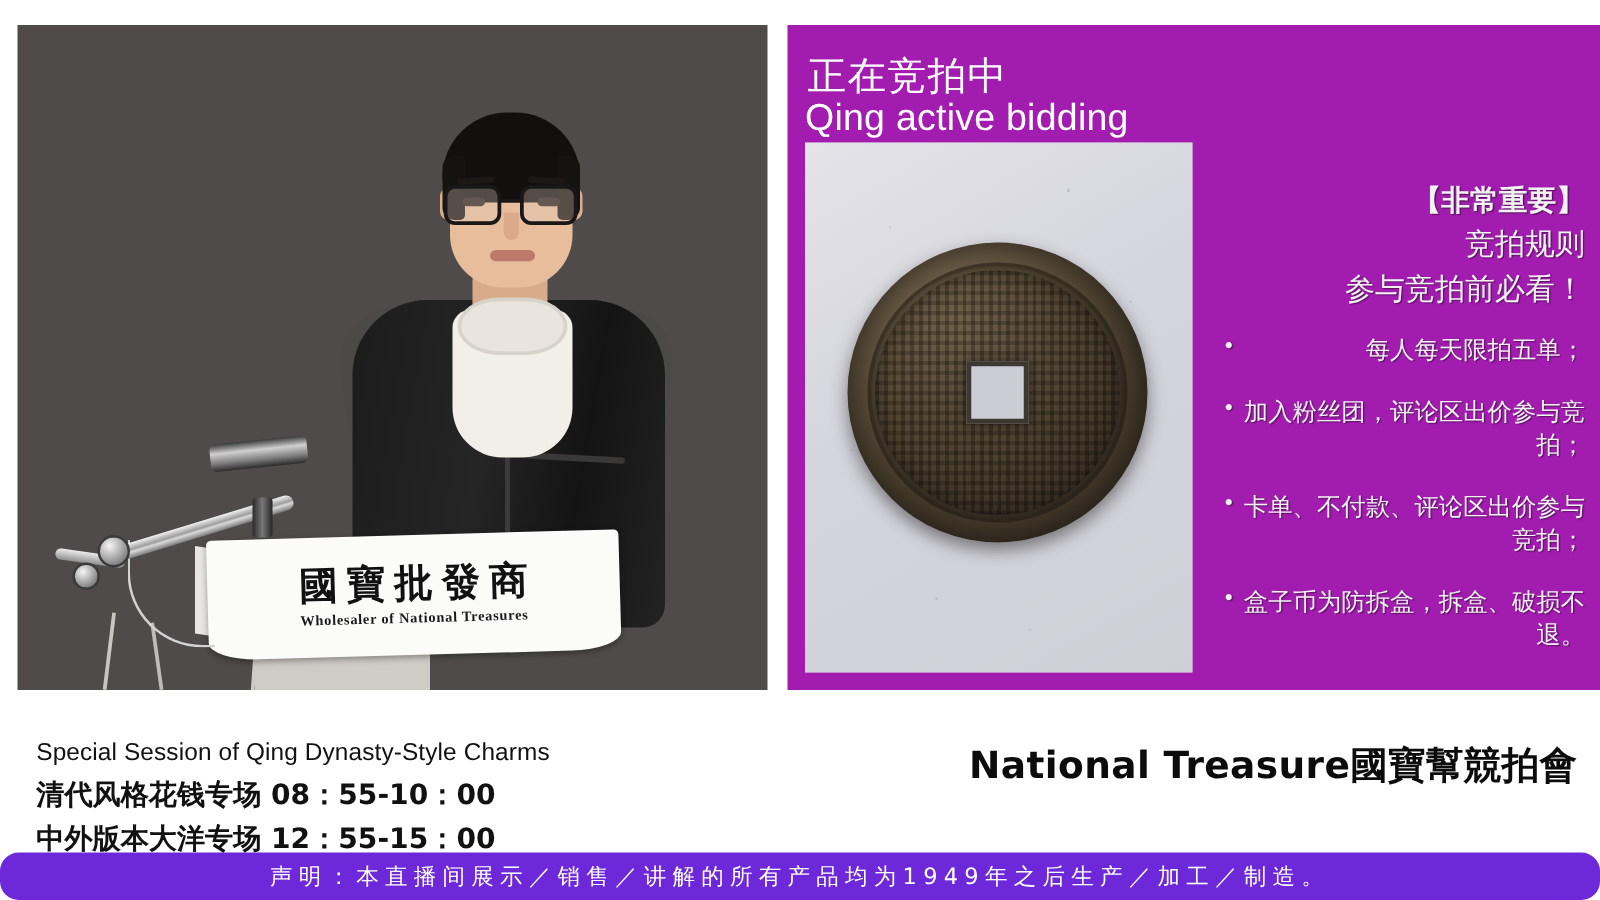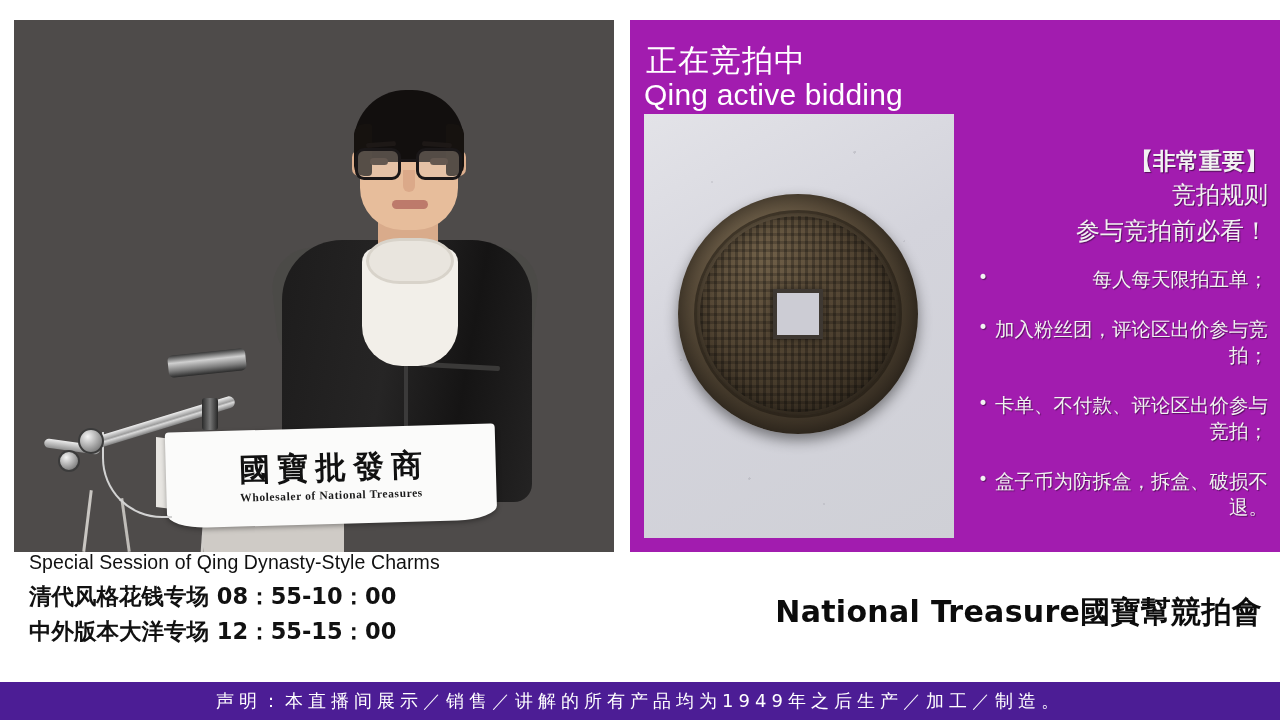--- a/index.html
+++ b/index.html
@@ -148,35 +148,35 @@
     text-shadow:1px 1px 1px rgba(0,0,0,.5);}
   .rules .r-sub{ font-size:24px; font-weight:400; line-height:1.42; margin-top:2px;
     text-shadow:1px 1px 1px rgba(0,0,0,.45);}
   .rules ul{ list-style:none; margin-top:18px; }
   .rules li{ font-size:19.5px; line-height:1.34; margin-bottom:24px;
     padding-left:14px; position:relative; font-weight:400;
     text-shadow:1px 1px 1px rgba(0,0,0,.45); }
   .rules li::before{ content:"\2022"; position:absolute; left:0; top:-1px; font-size:17px; }
 
   
-  .schedule{ position:absolute; left:29px; top:548px; width:600px; color:#111; }
+  .schedule{ position:absolute; left:29px; top:588px; width:600px; color:#111; }
   .schedule .en{ font-size:19.5px; line-height:1.48; letter-spacing:.1px; }
   .schedule .cn{ font-size:22.5px; font-weight:700; line-height:1.43; margin-top:3px;
     font-family:"DejaVu Sans","Liberation Sans",sans-serif; }
 
   
   .brand{ position:absolute; right:18px; top:592px; font-size:30px; font-weight:700;
     color:#0c0c0c; letter-spacing:.3px; white-space:nowrap;
     font-family:"DejaVu Sans","Liberation Sans",sans-serif; }
 
   
   .disclaimer{ position:absolute; left:0; top:682px; width:1280px; height:38px;
-    background:#4c1d95; color:#fff; display:flex; align-items:center; justify-content:center;
+    background:#6d28d9; color:#fff; display:flex; align-items:center; justify-content:center;
     font-size:18px; letter-spacing:5px; white-space:nowrap;
-    font-family:"DejaVu Sans","Liberation Sans",sans-serif; }
+    font-family:"DejaVu Sans","Liberation Sans",sans-serif;border-radius:15px; }
 </style>
 </head>
 <body>
 
 <div id="stage">
 
   <div class="video-panel">
 
     <div class="presenter">
       <div class="p-jacket-shoulderL"></div>

